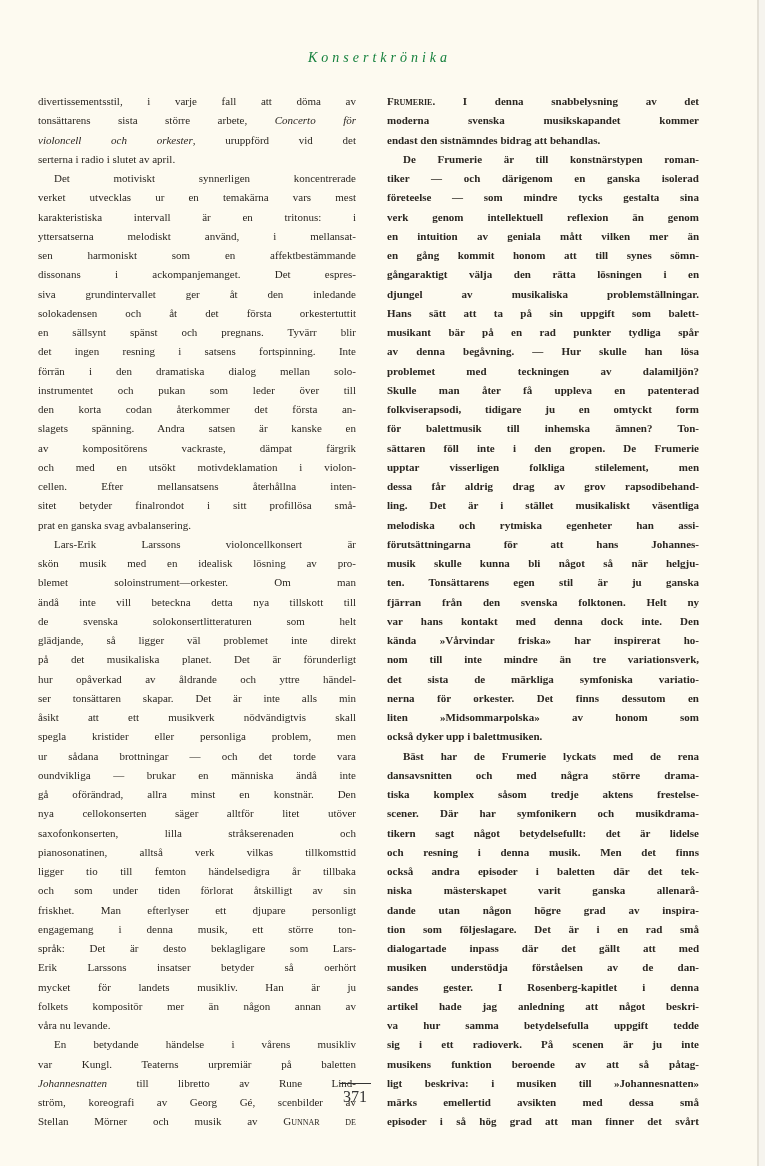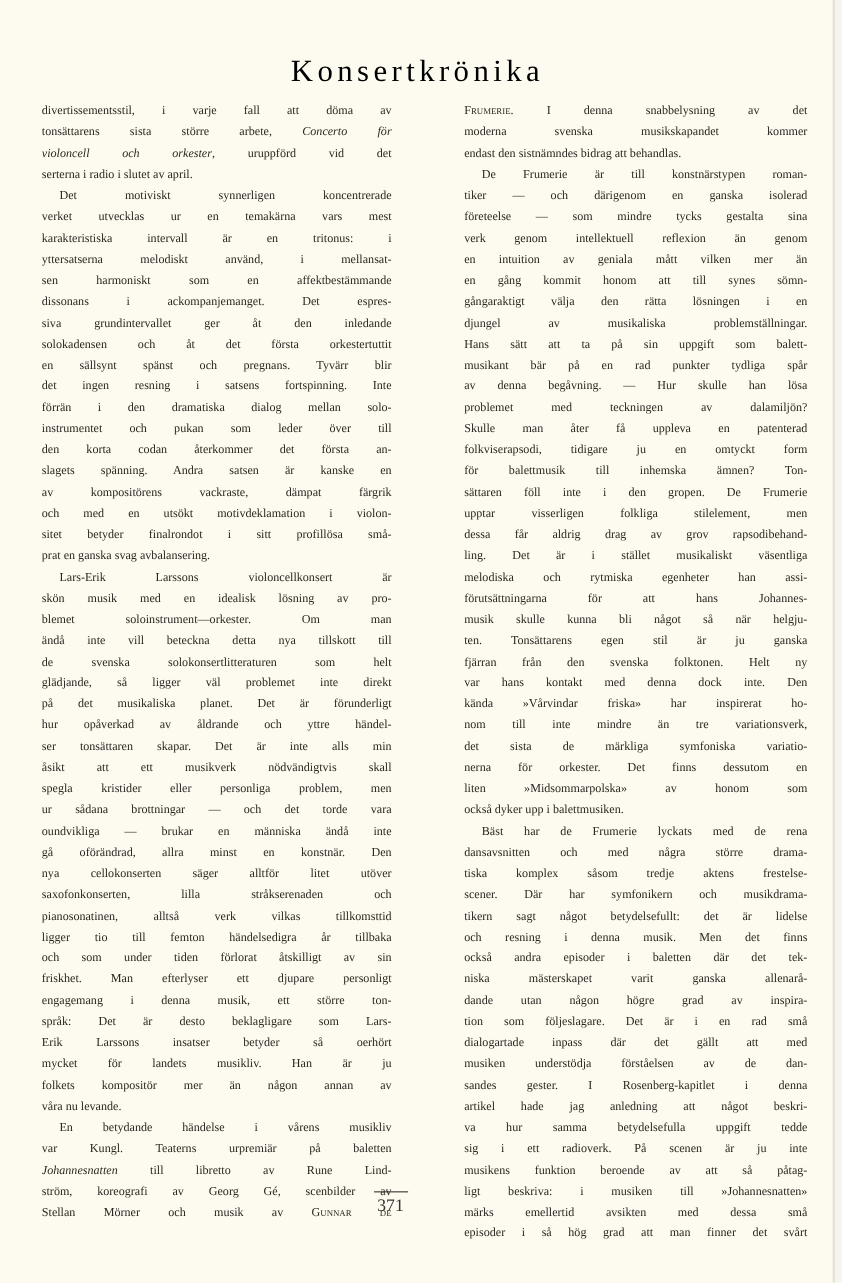--- a/index.html
+++ b/index.html
@@ -13,33 +13,34 @@
     position: absolute; left: 0; top: 0;
     width: 759px; height: 1166px;
     background: #fdfaf0;
     border-right: 2px solid #e4e0d6;
     box-sizing: border-box;
   }
   .running-head {
     position: absolute; top: 50px; left: 0; width: 759px;
     text-align: center;
     font-family: "Liberation Serif", serif;
-    font-size: 28px;
+    font-style: italic;
+    font-size: 14px;
     letter-spacing: 4px;
-    color: #000000;
+    color: #15803d;
   }
   .col {
     position: absolute; top: 92px;
     font-family: "Liberation Serif", serif;
     font-size: 11px;
     line-height: 19.25px;
     color: #2b2722;
   }
   .col-left { left: 38px; width: 318px; }
-  .col-right { left: 422px; width: 312px; }
+  .col-right { left: 387px; width: 312px; font-weight: bold; }
   .line {
     display: block;
     white-space: nowrap;
     text-align: justify;
     text-align-last: justify;
     height: 19.25px;
   }
   .line.last { text-align-last: left; }
   .line.indent { padding-left: 16px; }
   .sc { font-variant: small-caps; }
@@ -76,20 +77,21 @@
     <span class="line">siva grundintervallet ger åt den inledande</span>
     <span class="line">solokadensen och åt det första orkestertuttit</span>
     <span class="line">en sällsynt spänst och pregnans. Tyvärr blir</span>
     <span class="line">det ingen resning i satsens fortspinning. Inte</span>
     <span class="line">förrän i den dramatiska dialog mellan solo-</span>
     <span class="line">instrumentet och pukan som leder över till</span>
     <span class="line">den korta codan återkommer det första an-</span>
     <span class="line">slagets spänning. Andra satsen är kanske en</span>
     <span class="line">av kompositörens vackraste, dämpat färgrik</span>
     <span class="line">och med en utsökt motivdeklamation i violon-</span>
+    <span class="line">cellen. Efter mellansatsens återhållna inten-</span>
     <span class="line">sitet betyder finalrondot i sitt profillösa små-</span>
     <span class="line last">prat en ganska svag avbalansering.</span>
     <span class="line indent">Lars-Erik Larssons violoncellkonsert är</span>
     <span class="line">skön musik med en idealisk lösning av pro-</span>
     <span class="line">blemet soloinstrument—orkester. Om man</span>
     <span class="line">ändå inte vill beteckna detta nya tillskott till</span>
     <span class="line">de svenska solokonsertlitteraturen som helt</span>
     <span class="line">glädjande, så ligger väl problemet inte direkt</span>
     <span class="line">på det musikaliska planet. Det är förunderligt</span>
     <span class="line">hur opåverkad av åldrande och yttre händel-</span>

